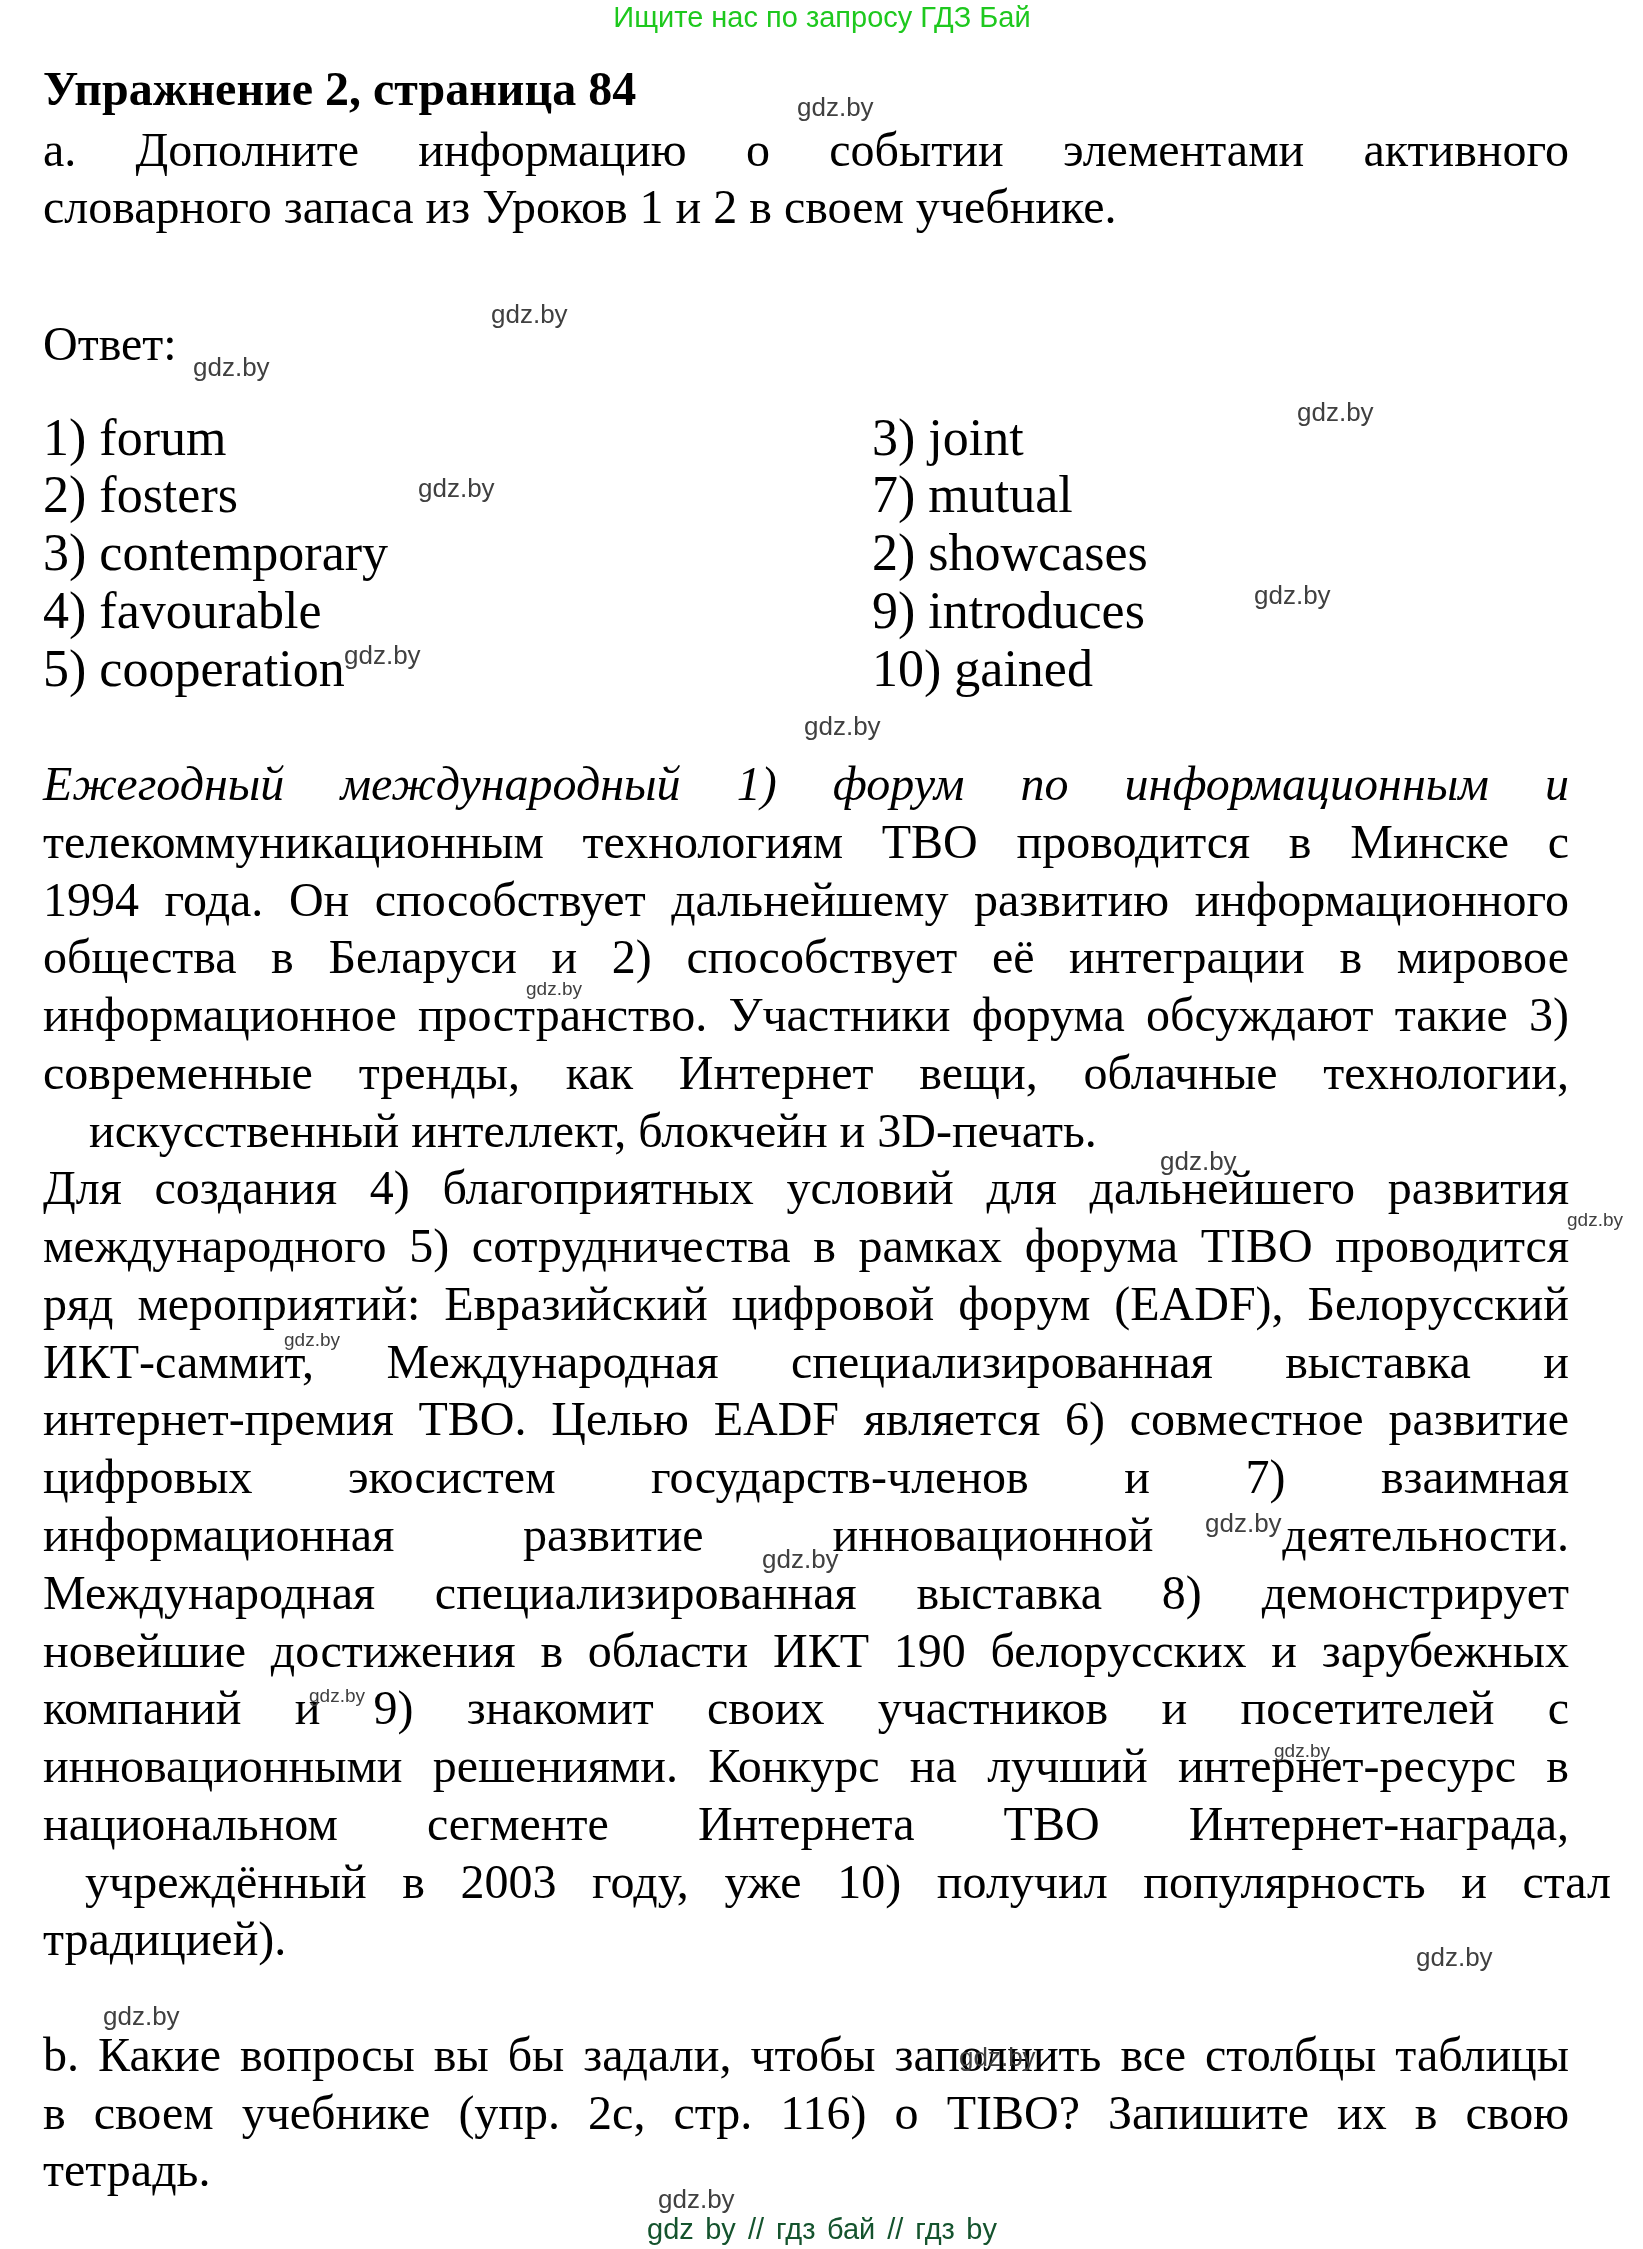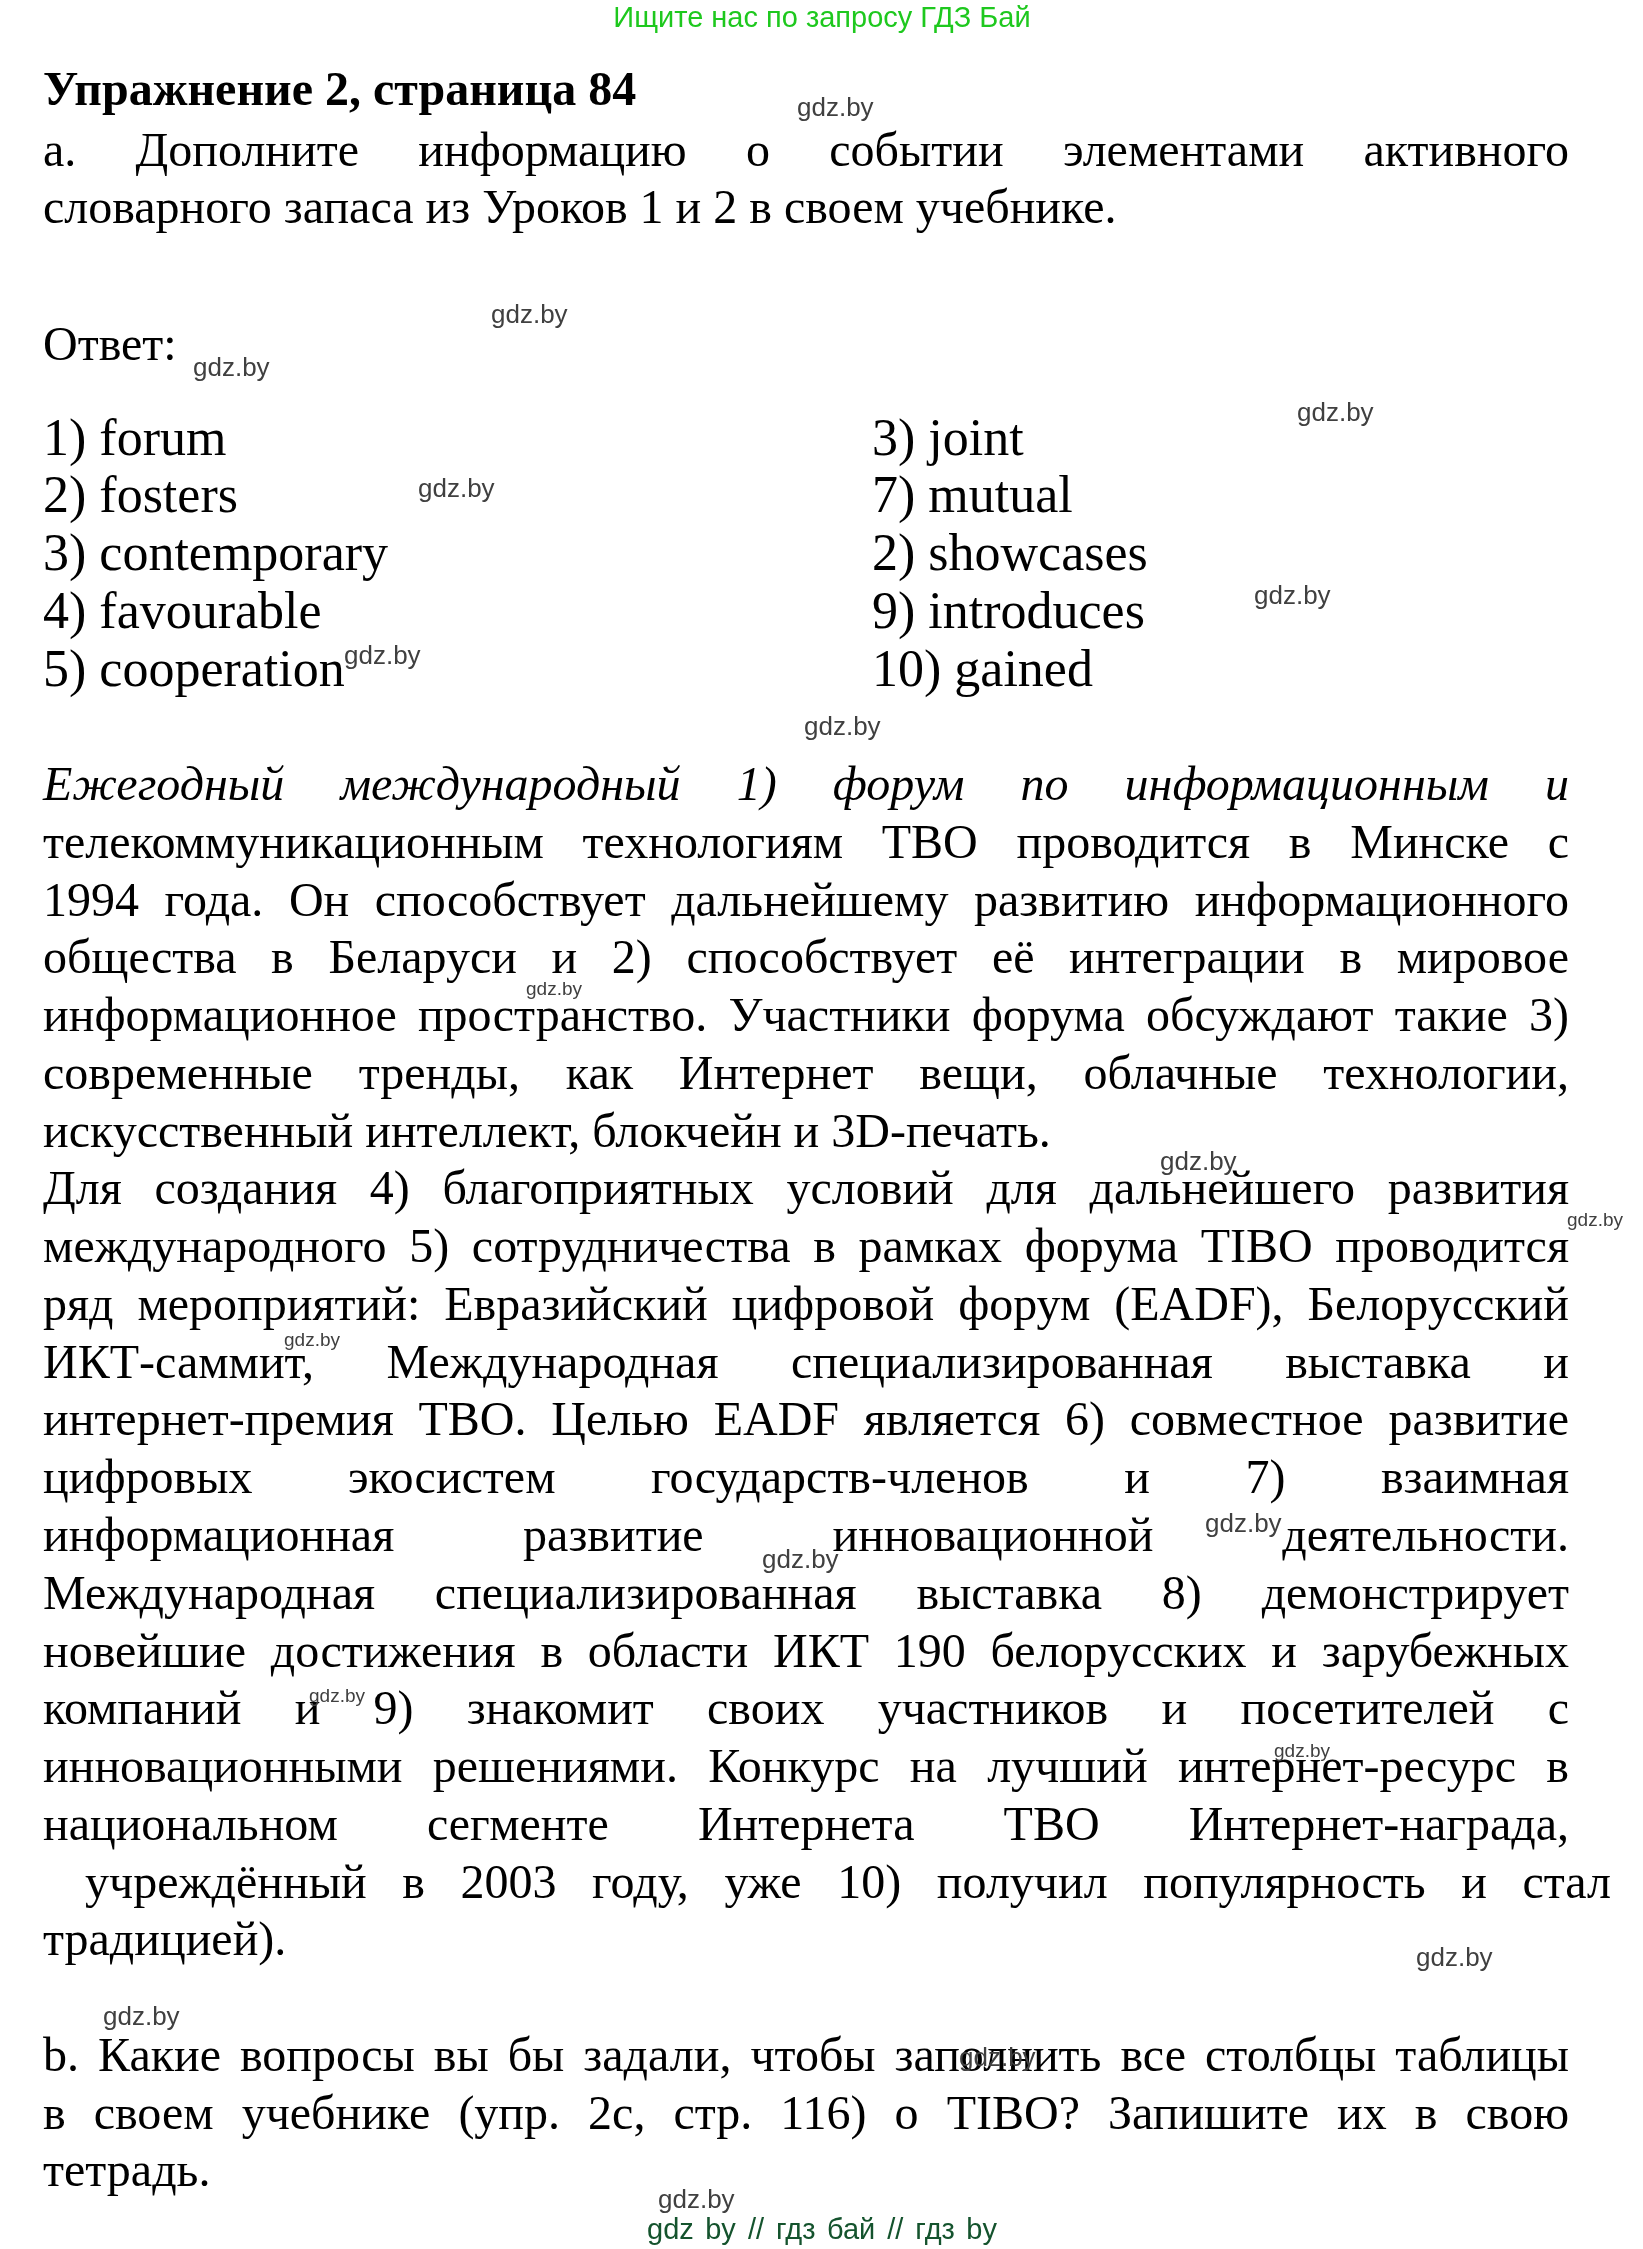--- a/index.html
+++ b/index.html
@@ -59,21 +59,21 @@
 <div class="list-item" style="left:872px; top:524px;">2) showcases</div>
 <div class="list-item" style="left:872px; top:582px;">9) introduces</div>
 <div class="list-item" style="left:872px; top:640px;">10) gained</div>
 
 <div class="line just" style="top:755px;font-style:italic;">Ежегодный международный 1) форум по информационным и</div>
 <div class="line just" style="top:813px;">телекоммуникационным технологиям ТВО проводится в Минске с</div>
 <div class="line just" style="top:871px;">1994 года. Он способствует дальнейшему развитию информационного</div>
 <div class="line just" style="top:928px;">общества в Беларуси и 2) способствует её интеграции в мировое</div>
 <div class="line just" style="top:986px;">информационное пространство. Участники форума обсуждают такие 3)</div>
 <div class="line just" style="top:1044px;">современные тренды, как Интернет вещи, облачные технологии,</div>
-<div class="line" style="top:1102px;">искусственный интеллект, блокчейн и 3D-печать.</div>
+<div class="line" style="top:1102px;margin-left:46px;">искусственный интеллект, блокчейн и 3D-печать.</div>
 <div class="line just" style="top:1159px;">Для создания 4) благоприятных условий для дальнейшего развития</div>
 <div class="line just" style="top:1217px;">международного 5) сотрудничества в рамках форума TIBO проводится</div>
 <div class="line just" style="top:1275px;">ряд мероприятий: Евразийский цифровой форум (EADF), Белорусский</div>
 <div class="line just" style="top:1333px;">ИКТ-саммит, Международная специализированная выставка и</div>
 <div class="line just" style="top:1390px;">интернет-премия ТВО. Целью EADF является 6) совместное развитие</div>
 <div class="line just" style="top:1448px;">цифровых экосистем государств-членов и 7) взаимная</div>
 <div class="line just" style="top:1506px;">информационная развитие инновационной деятельности.</div>
 <div class="line just" style="top:1564px;">Международная специализированная выставка 8) демонстрирует</div>
 <div class="line just" style="top:1622px;">новейшие достижения в области ИКТ 190 белорусских и зарубежных</div>
 <div class="line just" style="top:1679px;">компаний и 9) знакомит своих участников и посетителей с</div>

